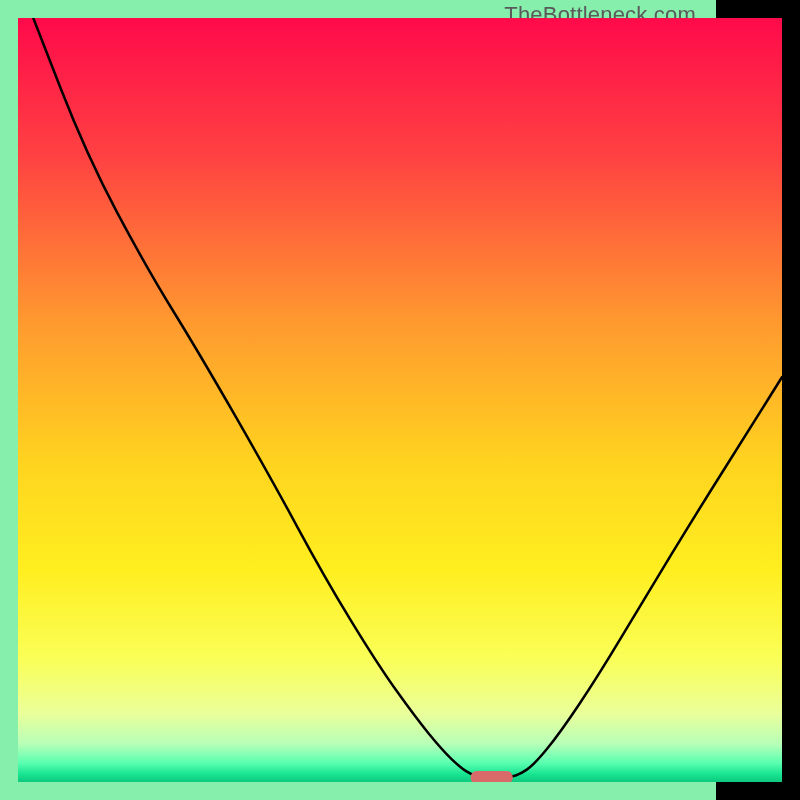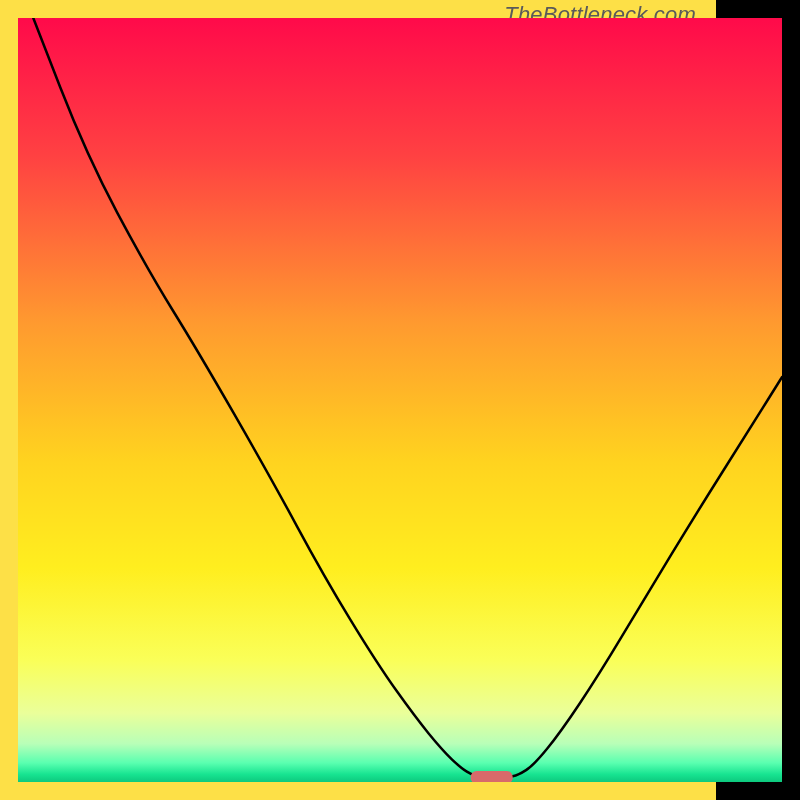--- a/index.html
+++ b/index.html
@@ -8,22 +8,21 @@
     width: 800px;
     height: 800px;
     background: #000;
     overflow: hidden;
     font-family: Arial, sans-serif;
   }
   .chart-container {
     position: relative;
     width: 716px;
     height: 800px;
-    background: #fde047;
-    font-style: italic;
+    background: #86efac;
   }
   .plot-area {
     position: absolute;
     left: 18px;
     top: 18px;
     width: 764px;
     height: 764px;
   }
   .watermark {
     position: absolute;

